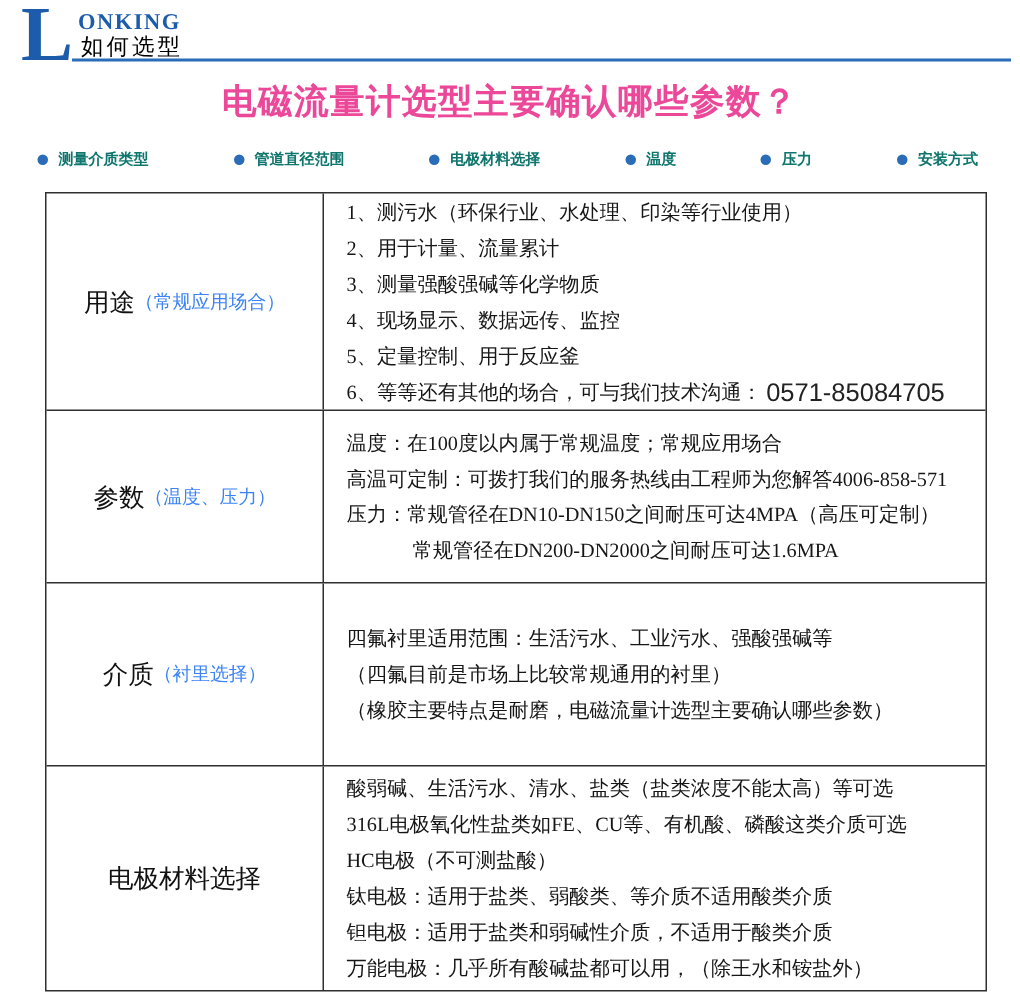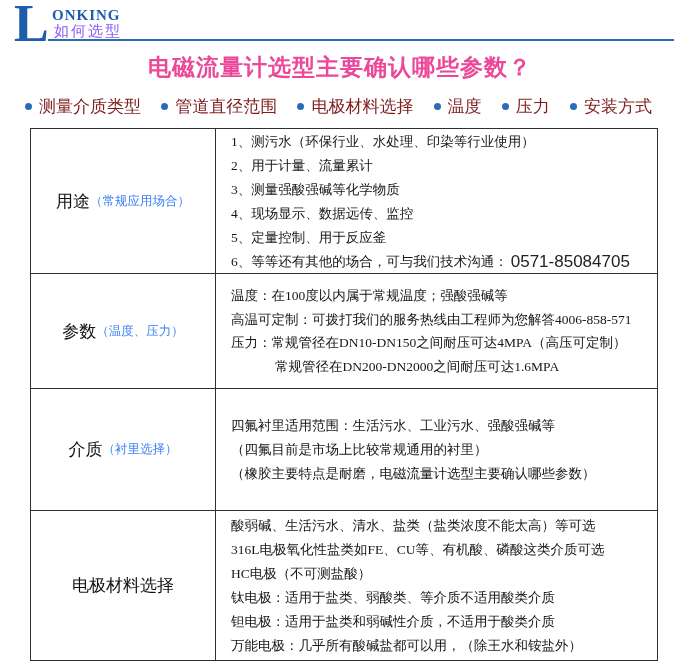--- a/index.html
+++ b/index.html
@@ -24,21 +24,21 @@
     font-weight:bold;color:var(--brand-blue);
     font-size:52px;line-height:48px;
   }
   .logo-word{
     position:absolute;left:52px;top:7px;
     font-weight:bold;color:var(--brand-blue);
     font-size:15px;letter-spacing:1px;
   }
   .logo-sub{
     position:absolute;left:54px;top:22px;
-    font-size:15px;color:#8b5cf6;letter-spacing:2px;
+    font-size:15px;color:#000000;letter-spacing:2px;
   }
   .header-line{
     position:absolute;left:48px;right:6px;top:39px;height:2px;
     background:var(--bullet-blue);
   }
 
   
   .title{
     position:absolute;top:52px;left:0;width:100%;
     margin:0;text-align:center;
@@ -49,21 +49,21 @@
   
   .bullets{
     position:absolute;top:95px;left:25px;right:28px;height:22px;
     display:flex;justify-content:space-between;align-items:center;
   }
   .bullet-item{display:flex;align-items:center;}
   .dot{
     width:7px;height:7px;border-radius:50%;
     background:var(--bullet-blue);margin-right:7px;flex:0 0 auto;
   }
-  .bullet-label{font-size:17px;font-weight:normal;color:#7f1d1d;white-space:nowrap;}
+  .bullet-label{font-size:10px;font-weight:bold;color:#0f766e;white-space:nowrap;}
 
   
   .spec-table{
     position:absolute;top:128px;left:30px;width:628px;
     border:1px solid var(--border-dark);
     box-sizing:border-box;
     background:#ffffff;
   }
   .trow{
     display:flex;box-sizing:border-box;
@@ -148,21 +148,21 @@
           <div class="tline"><span>5、定量控制、用于反应釜</span></div>
           <div class="tline"><span>6、等等还有其他的场合，可与我们技术沟通：</span><span class="phone">0571-85084705</span></div>
         </div>
       </div>
       <div class="trow" style="height: 115px;">
         <div class="tlabel">
           <span class="lab-main">参数</span>
           <span class="lab-note">（温度、压力）</span>
         </div>
         <div class="tcontent">
-          <div class="tline"><span>温度：在100度以内属于常规温度；强酸强碱等</span></div>
+          <div class="tline"><span>温度：在100度以内属于常规温度；常规应用场合</span></div>
           <div class="tline"><span>高温可定制：可拨打我们的服务热线由工程师为您解答4006-858-571</span></div>
           <div class="tline gap"><span>压力：常规管径在DN10-DN150之间耐压可达4MPA（高压可定制）</span></div>
           <div class="tline indent"><span>常规管径在DN200-DN2000之间耐压可达1.6MPA</span></div>
         </div>
       </div>
       <div class="trow" style="height: 122px;">
         <div class="tlabel">
           <span class="lab-main">介质</span>
           <span class="lab-note">（衬里选择）</span>
         </div>

